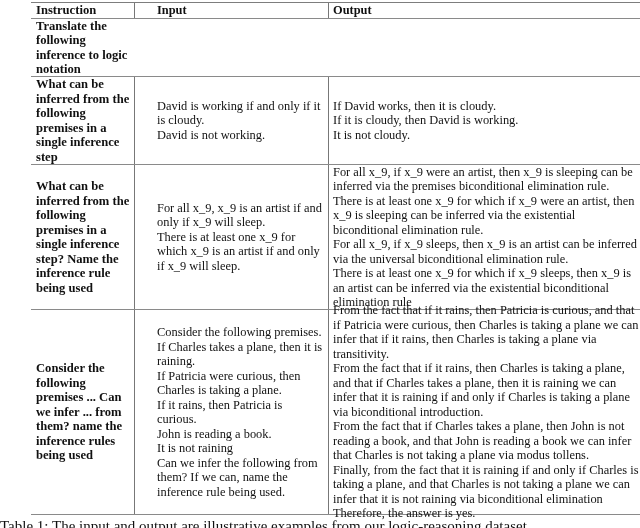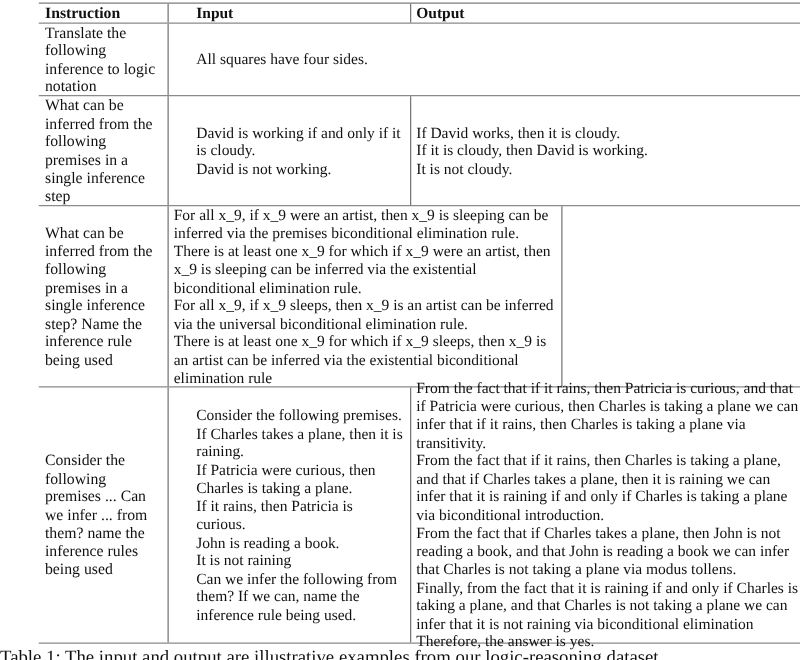--- a/index.html
+++ b/index.html
@@ -9,21 +9,21 @@
     position: relative;
   }
   .table {
     position: absolute; left: 11px; top: 2px; width: 613px;
     border-top: 1.5px solid #7d7d7d;
     margin-left: 20px;
   }
   .row { display: flex; border-bottom: 1.5px solid #8a8a8a; }
   .cell { box-sizing: border-box; padding: 0 4px 0 5px; font-size: 12.4px; line-height: 14.5px;
           display: flex; flex-direction: column; justify-content: center; }
-  .c1 { width: 103px; font-weight: normal; font-size: 12.6px; }
+  .c1 { width: 103px; font-weight: bold; font-size: 12.6px; }
   .c2 { width: 194px; border-left: 1.5px solid #777; padding-left: 22px; }
   .c3 { width: 316px; border-left: 1.5px solid #777; padding-left: 4px; border-right: 1.5px solid #777; }
   .hdr .cell { font-weight: bold; justify-content: flex-start; height: 15px; line-height: 14px; }
   .r1 { height: 57px; }
   .r2 { height: 87px; }
   .r3 { height: 144px; }
   .r4 { height: 204px; }
   .line { display: block; }
   .caption {
     position: absolute; left: 0; top: 518px; width: 660px; white-space: nowrap;
@@ -35,40 +35,41 @@
 
 <div class="table">
   <div class="row hdr">
     <div class="cell c1">Instruction</div>
     <div class="cell c2">Input</div>
     <div class="cell c3">Output</div>
   </div>
 
   <div class="row r1">
     <div class="cell c1">Translate the following inference to logic notation</div>
-    <div class="cell c2">
-      <span class="line">All squares have four sides.</span>
-    </div>
   </div>
 
   <div class="row r2">
     <div class="cell c1">What can be inferred from the following premises in a single inference step</div>
     <div class="cell c2">
       <span class="line">David is working if and only if it is cloudy.</span>
       <span class="line">David is not working.</span>
     </div>
     <div class="cell c3">
       <span class="line">If David works, then it is cloudy.</span>
       <span class="line">If it is cloudy, then David is working.</span>
       <span class="line">It is not cloudy.</span>
     </div>
   </div>
 
   <div class="row r3">
     <div class="cell c1">What can be inferred from the following premises in a single inference step? Name the inference rule being used</div>
+    <div class="cell c2">
+      <span class="line">For all x_9, x_9 is an artist if and only if x_9 will sleep.</span>
+      <span class="line">There is at least one x_9 for which x_9 is an artist if and only if x_9 will sleep.</span>
+    </div>
     <div class="cell c3">
       <span class="line">For all x_9, if x_9 were an artist, then x_9 is sleeping can be inferred via the premises biconditional elimination rule.</span>
       <span class="line">There is at least one x_9 for which if x_9 were an artist, then x_9 is sleeping can be inferred via the existential biconditional elimination rule.</span>
       <span class="line">For all x_9, if x_9 sleeps, then x_9 is an artist can be inferred via the universal biconditional elimination rule.</span>
       <span class="line">There is at least one x_9 for which if x_9 sleeps, then x_9 is an artist can be inferred via the existential biconditional elimination rule</span>
     </div>
   </div>
 
   <div class="row r4">
     <div class="cell c1">Consider the following premises ... Can we infer ... from them? name the inference rules being used</div>

